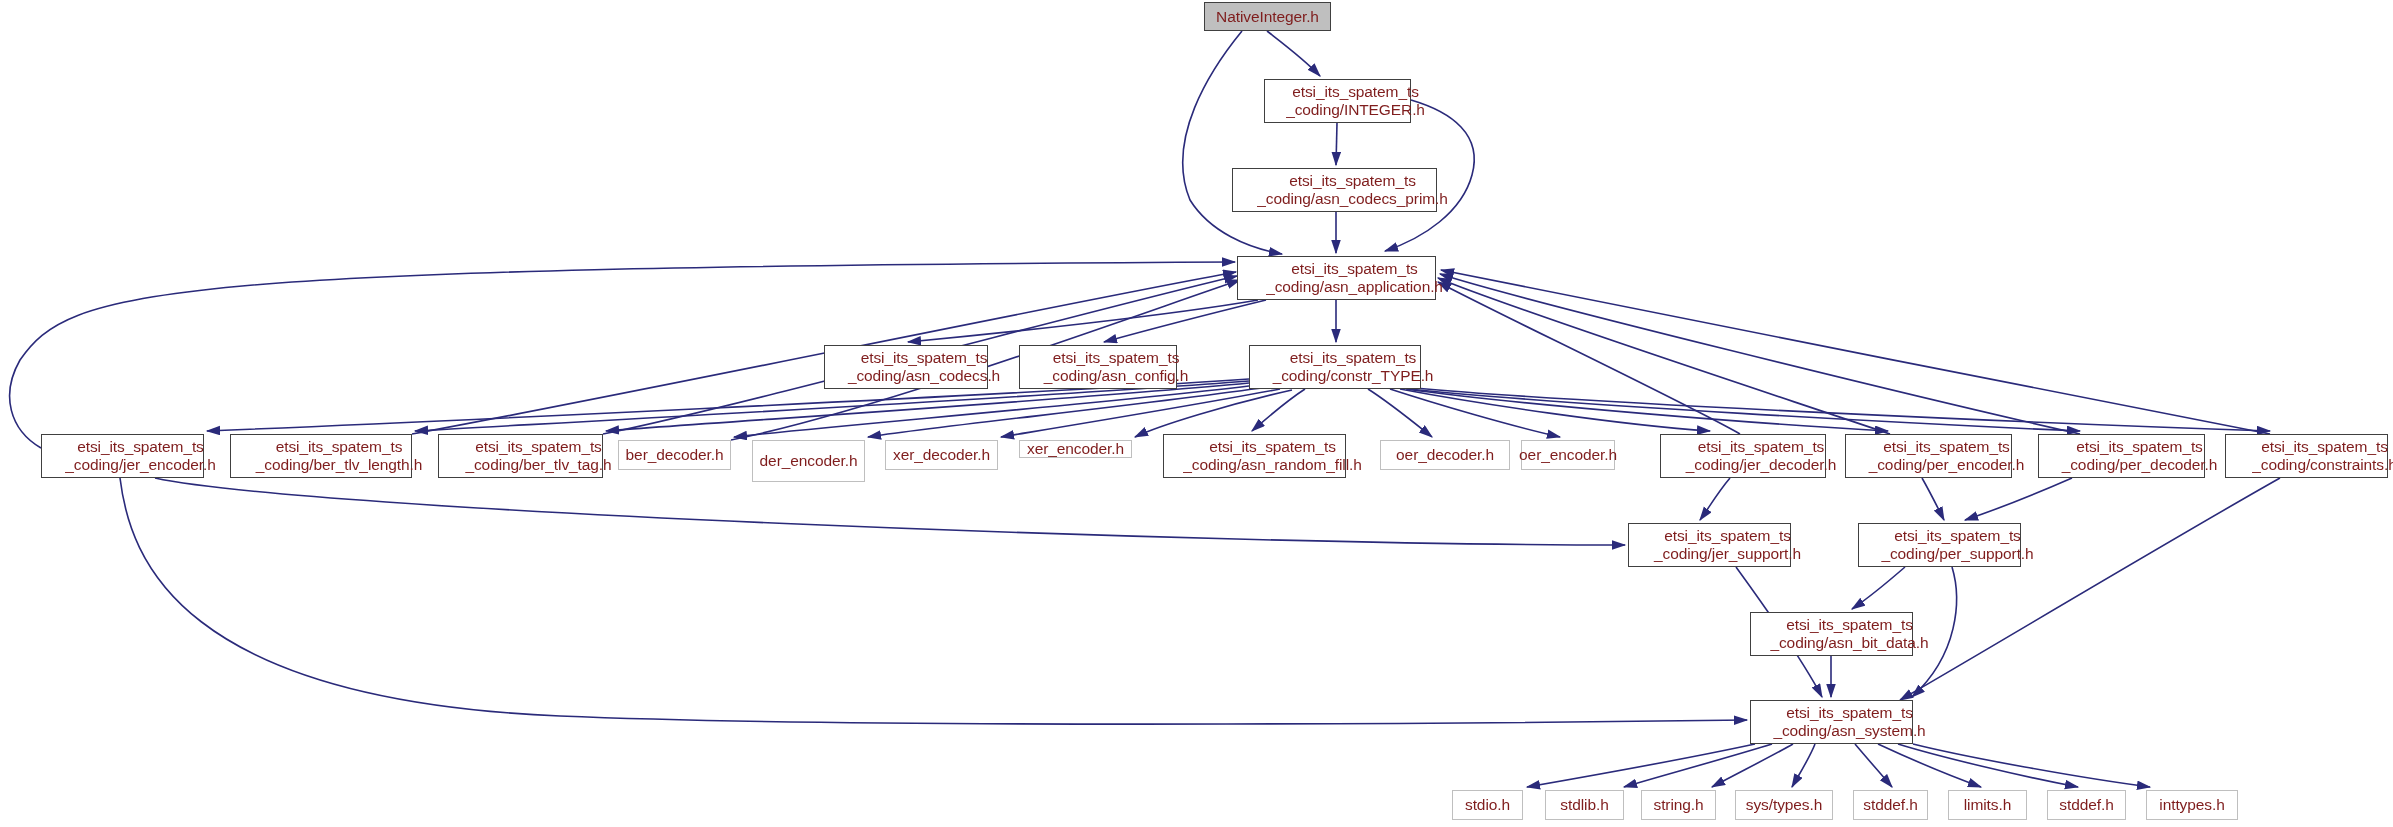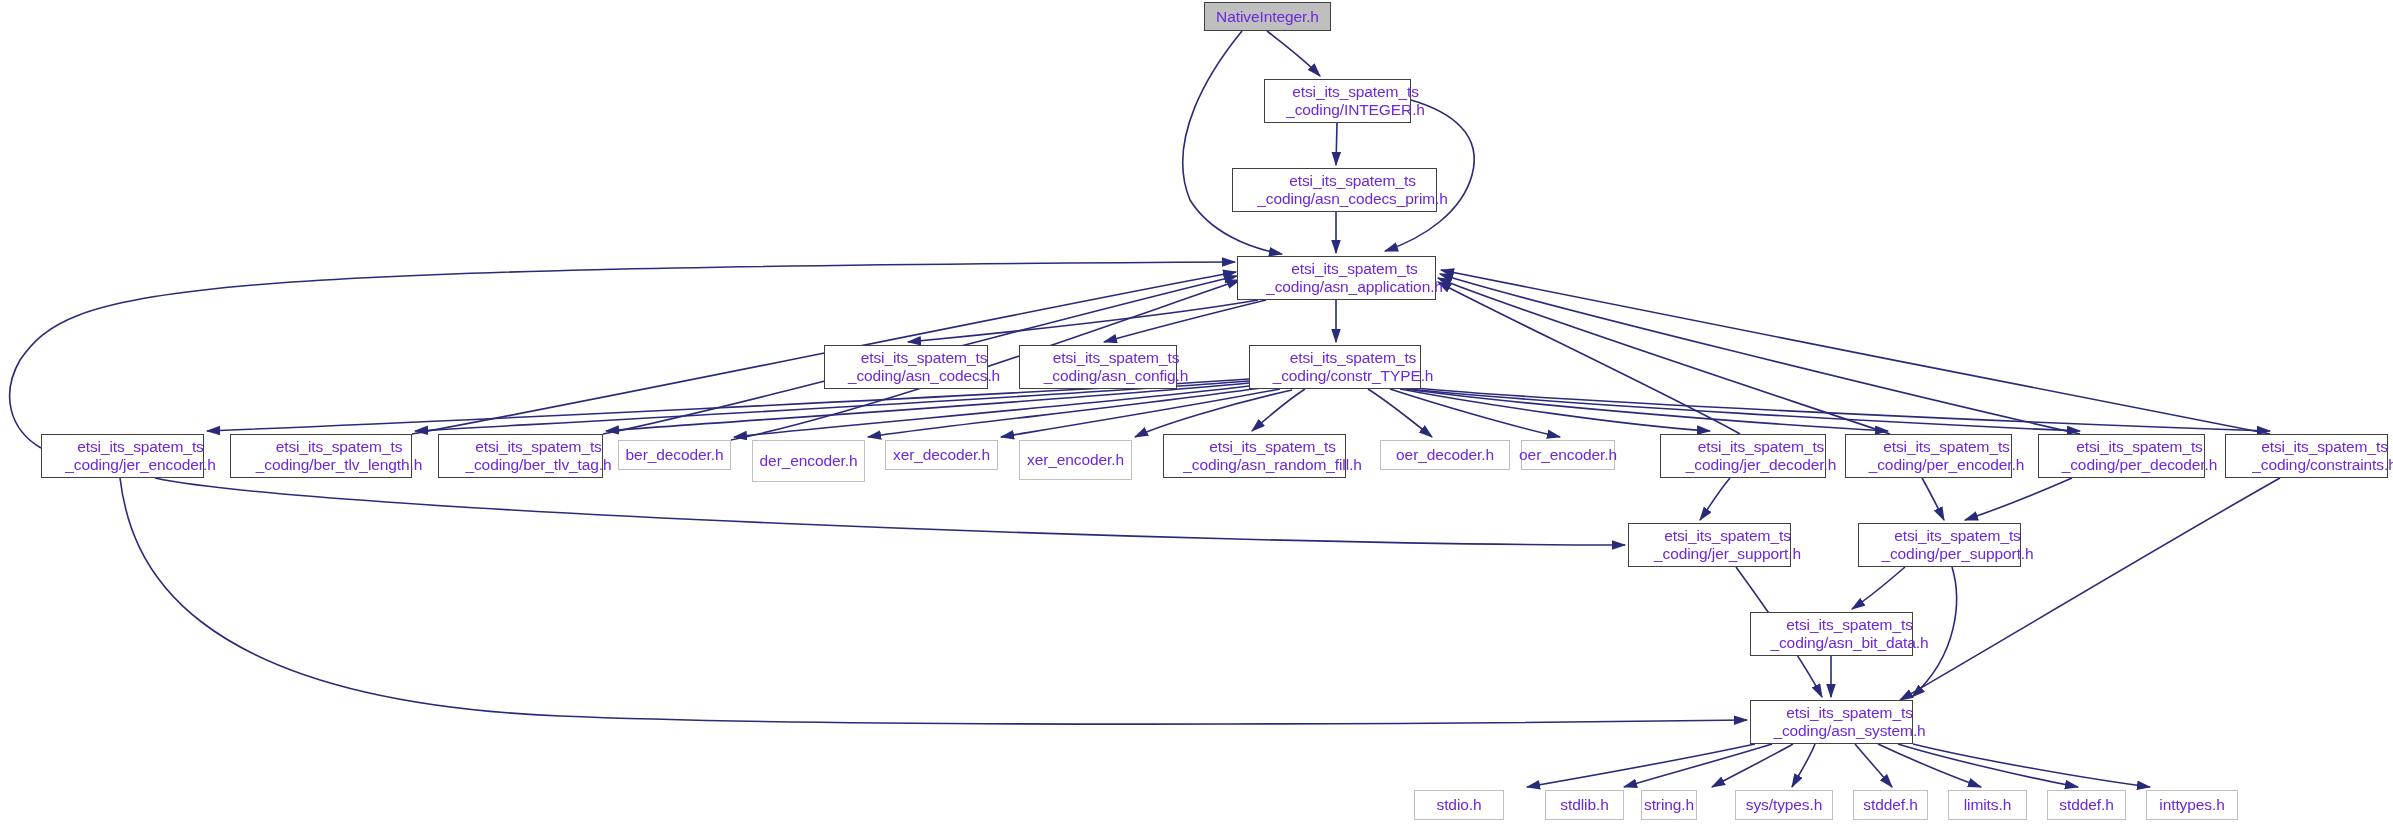--- a/index.html
+++ b/index.html
@@ -26,21 +26,21 @@
   }
   .node {
     position: absolute;
     box-sizing: border-box;
     display: flex;
     align-items: center;
     justify-content: center;
     text-align: center;
     background: #ffffff;
     border: 1px solid #bfbfbf;
-    color: #6d28d9;
+    color: #7f1d1d;
     font-size: 15.5px;
     line-height: 1.16;
     white-space: pre-line;
     letter-spacing: -0.1px;
     z-index: 5;
   }
   .node.project {
     border: 1.6px solid #404040;
     padding-left: 36px;
   }
@@ -130,43 +130,43 @@
 _coding/constr_TYPE.h</span></div>
       <div class="node project" style="left: 41px; top: 434px; width: 163px; height: 44px;"><span class="label">etsi_its_spatem_ts
 _coding/jer_encoder.h</span></div>
       <div class="node project" style="left: 230px; top: 434px; width: 182px; height: 44px;"><span class="label">etsi_its_spatem_ts
 _coding/ber_tlv_length.h</span></div>
       <div class="node project" style="left: 438px; top: 434px; width: 165px; height: 44px;"><span class="label">etsi_its_spatem_ts
 _coding/ber_tlv_tag.h</span></div>
       <div class="node system" style="left: 618px; top: 440px; width: 113px; height: 30px;"><span class="label">ber_decoder.h</span></div>
       <div class="node system" style="left: 752px; top: 440px; width: 113px; height: 42px;"><span class="label">der_encoder.h</span></div>
       <div class="node system" style="left: 885px; top: 440px; width: 113px; height: 30px;"><span class="label">xer_decoder.h</span></div>
-      <div class="node system" style="left: 1019px; top: 440px; width: 113px; height: 40px;"><span class="label">xer_encoder.h</span></div>
+      <div class="node system" style="left: 1019px; top: 440px; width: 113px; height: 18px;"><span class="label">xer_encoder.h</span></div>
       <div class="node project" style="left: 1163px; top: 434px; width: 183px; height: 44px;"><span class="label">etsi_its_spatem_ts
 _coding/asn_random_fill.h</span></div>
       <div class="node system" style="left: 1380px; top: 440px; width: 130px; height: 30px;"><span class="label">oer_decoder.h</span></div>
       <div class="node system" style="left: 1521px; top: 440px; width: 94px; height: 30px;"><span class="label">oer_encoder.h</span></div>
       <div class="node project" style="left: 1660px; top: 434px; width: 166px; height: 44px;"><span class="label">etsi_its_spatem_ts
 _coding/jer_decoder.h</span></div>
       <div class="node project" style="left: 1845px; top: 434px; width: 167px; height: 44px;"><span class="label">etsi_its_spatem_ts
 _coding/per_encoder.h</span></div>
       <div class="node project" style="left: 2038px; top: 434px; width: 167px; height: 44px;"><span class="label">etsi_its_spatem_ts
 _coding/per_decoder.h</span></div>
       <div class="node project" style="left: 2225px; top: 434px; width: 163px; height: 44px;"><span class="label">etsi_its_spatem_ts
 _coding/constraints.h</span></div>
       <div class="node project" style="left: 1628px; top: 523px; width: 163px; height: 44px;"><span class="label">etsi_its_spatem_ts
 _coding/jer_support.h</span></div>
       <div class="node project" style="left: 1858px; top: 523px; width: 163px; height: 44px;"><span class="label">etsi_its_spatem_ts
 _coding/per_support.h</span></div>
       <div class="node project" style="left: 1750px; top: 612px; width: 163px; height: 44px;"><span class="label">etsi_its_spatem_ts
 _coding/asn_bit_data.h</span></div>
       <div class="node project" style="left: 1750px; top: 700px; width: 163px; height: 44px;"><span class="label">etsi_its_spatem_ts
 _coding/asn_system.h</span></div>
-      <div class="node system" style="left: 1414px; top: 790px; width: 90px; height: 30px;"><span class="label">stdio.h</span></div>
+      <div class="node system" style="left: 1452px; top: 790px; width: 71px; height: 30px;"><span class="label">stdio.h</span></div>
       <div class="node system" style="left: 1545px; top: 790px; width: 79px; height: 30px;"><span class="label">stdlib.h</span></div>
-      <div class="node system" style="left: 1641px; top: 790px; width: 56px; height: 30px;"><span class="label">string.h</span></div>
+      <div class="node system" style="left: 1641px; top: 790px; width: 75px; height: 30px;"><span class="label">string.h</span></div>
       <div class="node system" style="left: 1735px; top: 790px; width: 98px; height: 30px;"><span class="label">sys/types.h</span></div>
       <div class="node system" style="left: 1853px; top: 790px; width: 75px; height: 30px;"><span class="label">stddef.h</span></div>
       <div class="node system" style="left: 1948px; top: 790px; width: 79px; height: 30px;"><span class="label">limits.h</span></div>
       <div class="node system" style="left: 2047px; top: 790px; width: 79px; height: 30px;"><span class="label">stddef.h</span></div>
       <div class="node system" style="left: 2146px; top: 790px; width: 92px; height: 30px;"><span class="label">inttypes.h</span></div>
     </div>
 </div>
 
 </body></html>

